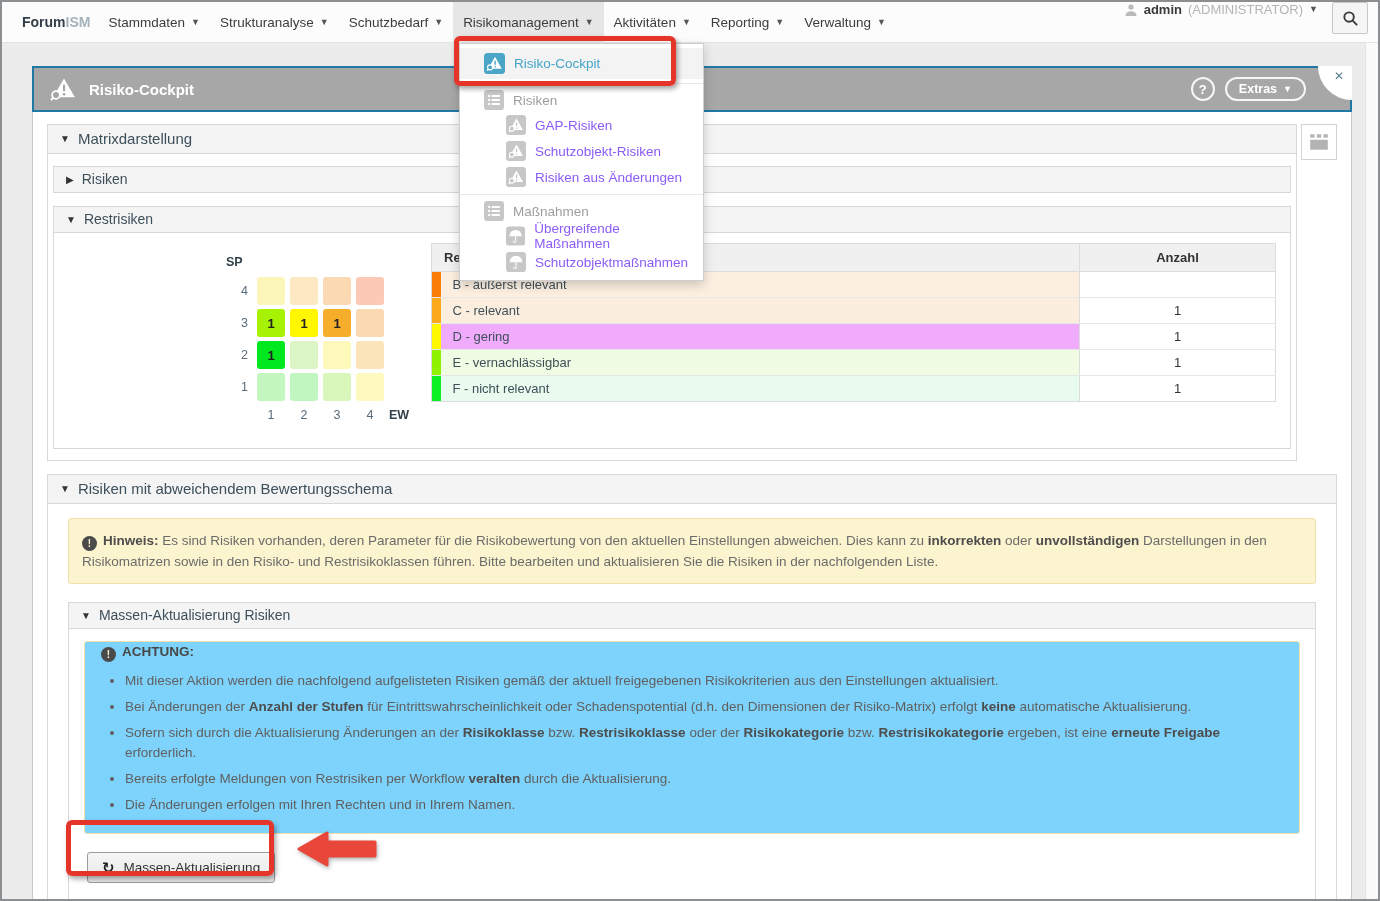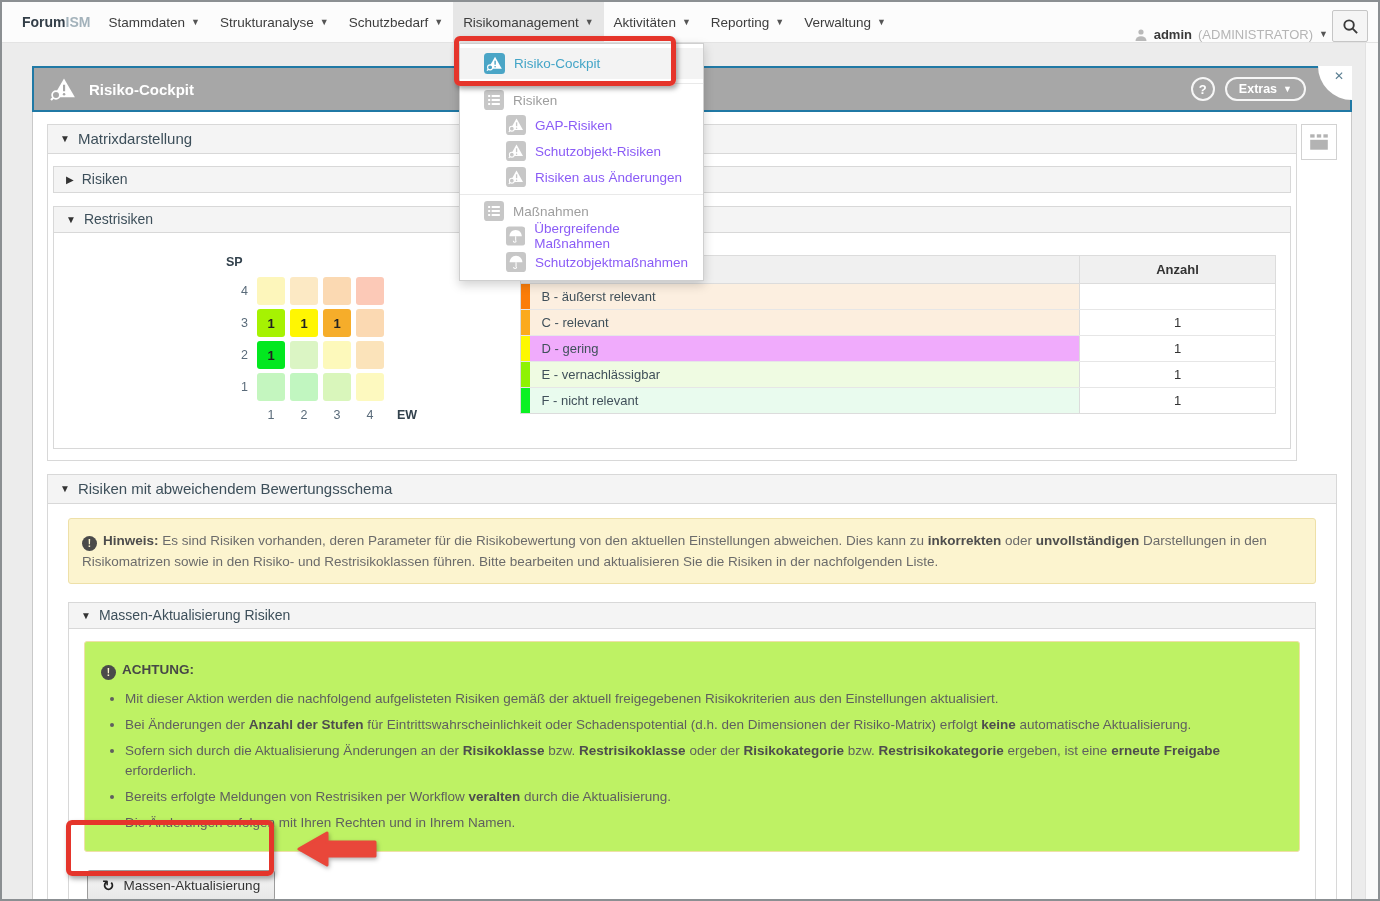--- a/index.html
+++ b/index.html
@@ -7,21 +7,21 @@
   .frame { position:relative; width:1380px; height:901px; border:2px solid #8b8f92; background:#ececec; overflow:hidden; }
 
   
   .topnav { position:absolute; left:0; top:0; width:100%; height:41px; background:#fcfcfc; border-bottom:1px solid #e3e3e3; display:flex; align-items:stretch; z-index:10; }
   .brand { display:flex; align-items:center; padding:0 8px 0 20px; font-size:14px; font-weight:700; cursor:pointer; }
   .brand .b1 { color:#333e48; }
   .brand .b2 { color:#a3b2bb; }
   .nav-item { display:flex; align-items:center; gap:6px; padding:0 10px; font-size:13.5px; color:#3d3d3d; cursor:pointer; }
   .nav-item.active { background:#e6e6e6; }
   .caret { font-size:9px; color:#555; line-height:1; }
-  .nav-right { margin-left:auto; display:flex; align-items:flex-end; gap:4px; padding-right:10px; }
+  .nav-right { margin-left:auto; display:flex; align-items:flex-start; gap:14px; padding-right:10px; }
   .user-menu { display:flex; align-items:center; gap:6px; font-size:13px; cursor:pointer; }
   .user-name { color:#3a3a3a; font-weight:700; }
   .user-role { color:#b5b5b5; }
   .search-btn { width:36px; height:32px; background:#f5f5f5; border:1px solid #c6c6c6; border-radius:2px; display:flex; align-items:center; justify-content:center; cursor:pointer; }
 
   
   .scroll-strip { position:absolute; right:0; top:41px; bottom:0; width:13px; background:#fafafa; border-left:1px solid #e2e2e2; }
 
   
   .main-panel { position:absolute; left:30px; top:64px; width:1320px; height:845px; background:#fff; border:1px solid #c9c9c9; border-bottom:none; }
@@ -54,39 +54,39 @@
   .rest-body { display:flex; padding:6px 14px 22px;justify-content:flex-end; }
 
   
   .matrix-wrap { margin:16px 0 0 158px; font-size:12.5px; }
   .mx-sp { font-weight:700; color:#33424d; margin:0 0 8px 0; }
   .mx-row { display:flex; align-items:center; margin-bottom:4px; }
   .mx-ylab { width:22px; text-align:right; margin-right:9px; color:#5a6b7a; }
   .mx-cell { width:28px; height:28px; border-radius:3px; margin-right:5px; display:flex; align-items:center; justify-content:center; font-size:13px; font-weight:700; color:#222; }
   .mx-xrow { margin-top:7px; }
   .mx-xlab { width:28px; margin-right:5px; text-align:center; color:#5a6b7a; }
-  .mx-xaxis { font-weight:700; color:#33424d; margin-left:8px; }
-
-  
-  .rtable-wrap { margin-left:auto; width:756px; margin-top:16px; }
+  .mx-xaxis { font-weight:700; color:#33424d; margin-left:0; }
+
+  
+  .rtable-wrap { margin-left:auto; width:845px; margin-top:4px; }
   table.rtable { border-collapse:collapse; width:100%; font-size:13px; }
   .rtable th { background:#f0f0f0; border:1px solid #dcdcdc; padding:6px 12px; text-align:left; color:#333; font-weight:700; }
   .rtable th.cnt-h { text-align:center; width:196px; }
   .rtable td { border-top:1px solid #e6e6e6; border-bottom:1px solid #e6e6e6; }
   .rtable td.bar { width:9px; padding:0; border-left:1px solid #dcdcdc; }
   .rtable td.lbl { padding:5px 12px; color:#40505a; }
   .rtable td.cnt { text-align:center; background:#fff; border-left:1px solid #dcdcdc; border-right:1px solid #dcdcdc; color:#333; }
   .rtable tr:last-child td { border-bottom:1px solid #dcdcdc; }
 
   
   .note-box { background:#fcf4cf; border:1px solid #eee0a8; border-radius:3px; padding:11px 13px; color:#6b6b6b; font-size:13.5px; line-height:21px; }
   .note-box b { color:#4d4d4d; }
   .excl-circle { display:inline-flex; width:15px; height:15px; border-radius:50%; background:#4a4a4a; color:#fcf4cf; font-size:10px; font-weight:700; align-items:center; justify-content:center; vertical-align:-2px; margin-right:6px; }
   .sect2-content { padding:14px 20px 12px; }
-  .warn-box { background:#bef264; border:1px solid #eee0a8; border-radius:3px; padding:20px 16px 12px; font-size:13.5px; }
+  .warn-box { background:#7dd3fc; border:1px solid #eee0a8; border-radius:3px; padding:2px 16px 12px; font-size:13.5px; }
   .warn-title { font-weight:700; color:#474747; }
   .warn-box ul { margin:9px 0 0 24px; }
   .warn-box li { color:#5f5f5f; line-height:20px; margin-bottom:6px; }
   .warn-box li b { color:#4d4d4d; }
   .massen-body { padding:12px 15px 26px; }
   .massen-btn { margin-top:18px; margin-left:3px; display:inline-flex; align-items:center; gap:9px; padding:7px 14px; background:linear-gradient(#f6f6f6,#e7e7e7); border:1px solid #9c9c9c; border-radius:3px; font-size:13.5px; color:#333; cursor:pointer; font-family:inherit; }
   .refresh-glyph { font-size:15px; font-weight:700; line-height:1; color:#222; }
 
   
   .dropdown { position:absolute; left:457px; top:41px; width:245px; background:#fff; border:1px solid #cfcfcf; box-shadow:0 4px 10px rgba(0,0,0,.18); padding:4px 0 5px; z-index:60; font-size:13.5px; }

